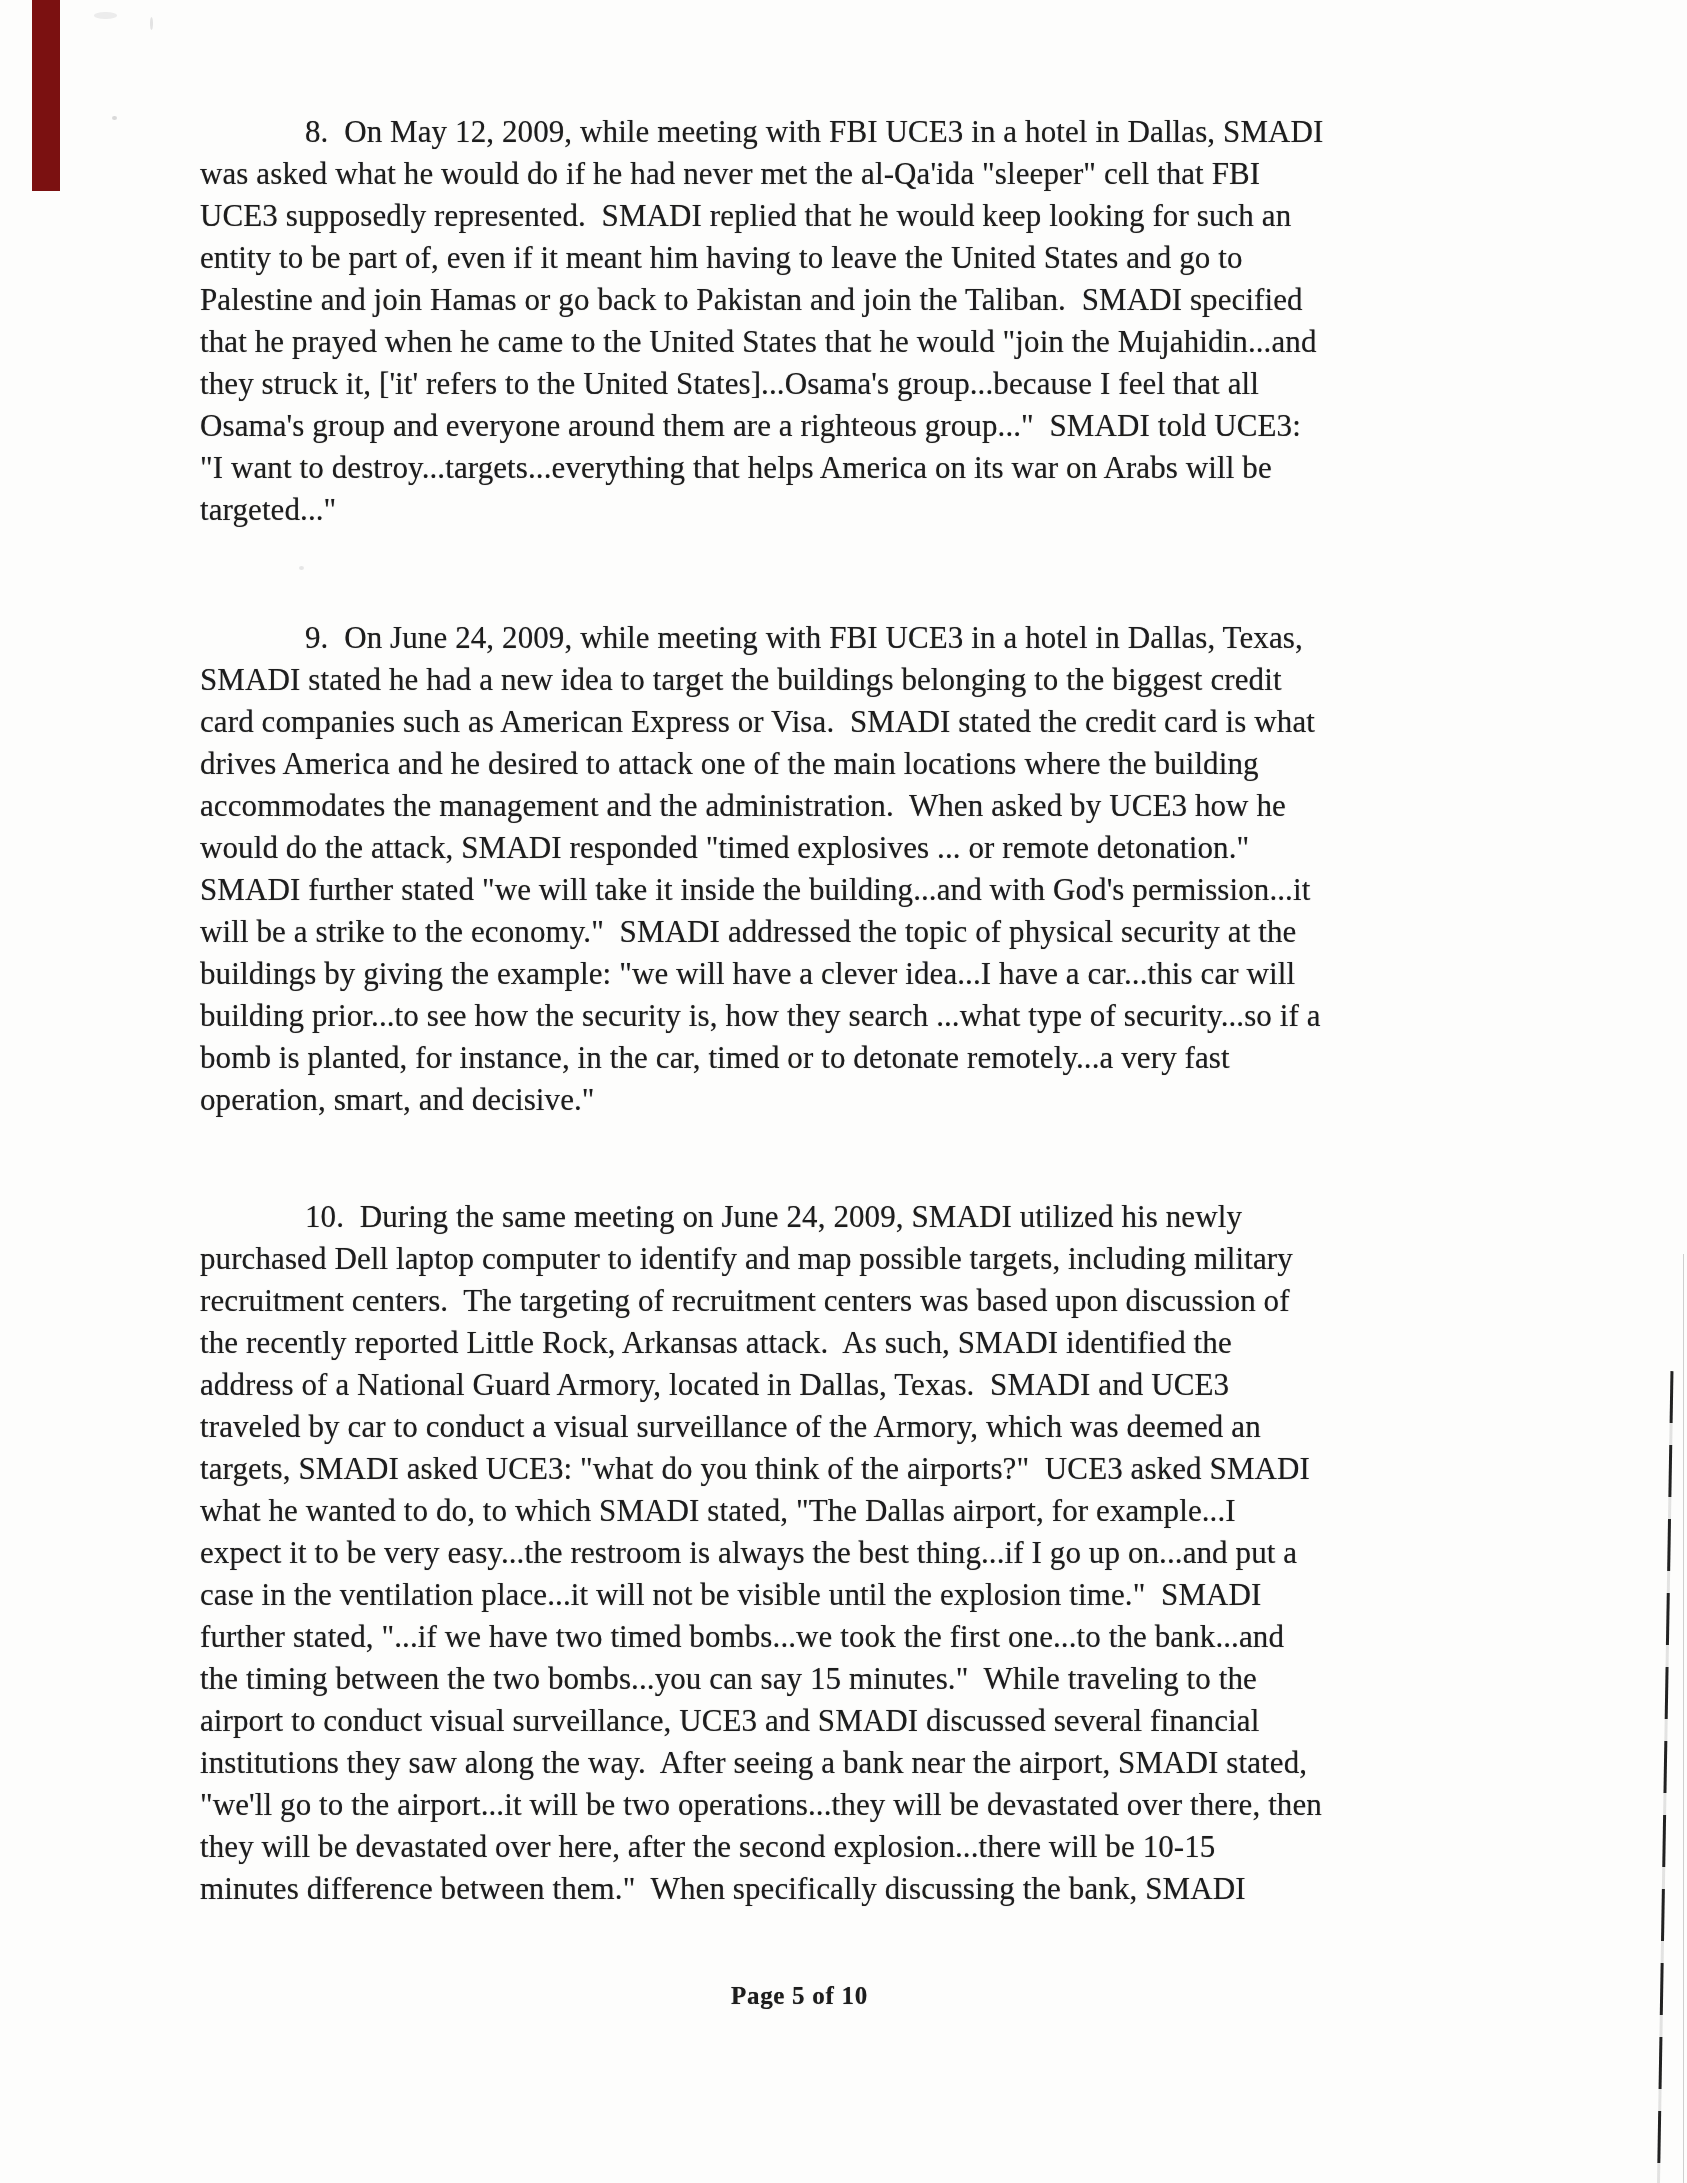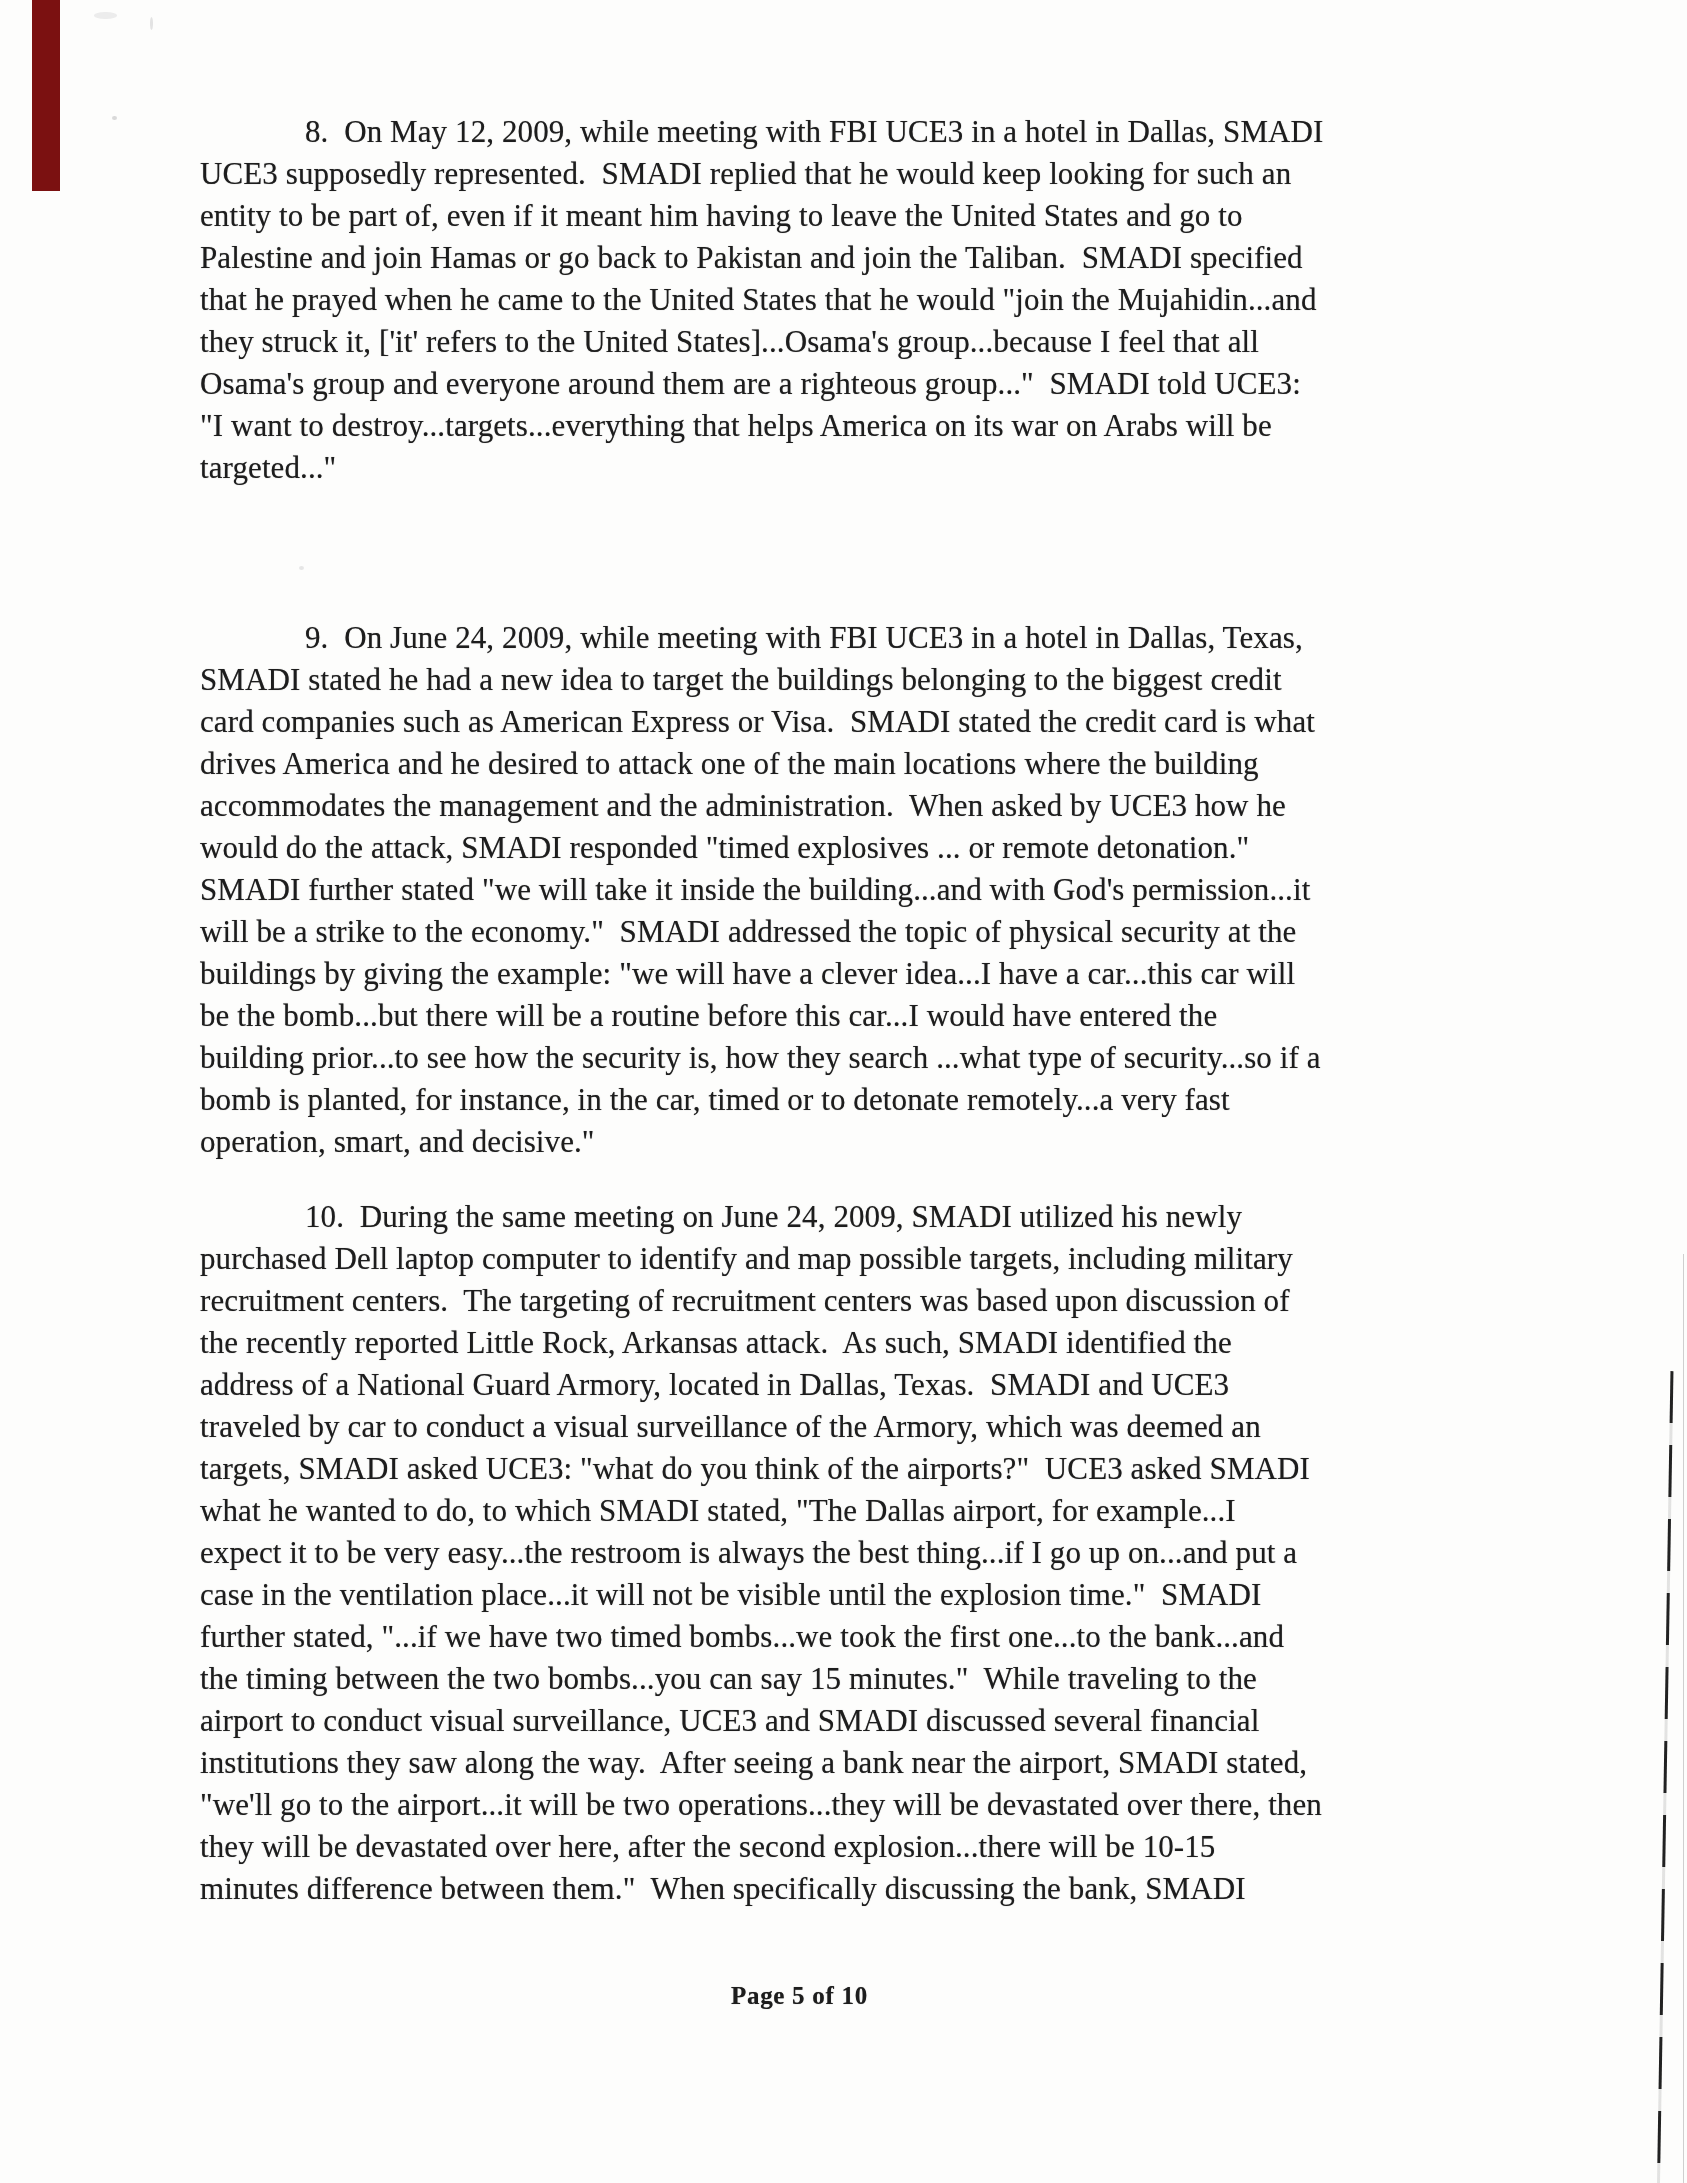--- a/index.html
+++ b/index.html
@@ -46,40 +46,40 @@
   <div class="red-bar" style="background: rgb(123, 17, 17);"></div>
 
   <div class="speck s1"></div>
   <div class="speck s2"></div>
   <div class="speck s3"></div>
   <div class="speck s4"></div>
 
   <div class="content">
     <div class="para" id="p8">
         <div class="line first">8.  On May 12, 2009, while meeting with FBI UCE3 in a hotel in Dallas, SMADI</div>
+        <div class="line">was asked what he would do if he had never met the al-Qa'ida "sleeper" cell that FBI</div>
         <div class="line">UCE3 supposedly represented.  SMADI replied that he would keep looking for such an</div>
         <div class="line">entity to be part of, even if it meant him having to leave the United States and go to</div>
         <div class="line">Palestine and join Hamas or go back to Pakistan and join the Taliban.  SMADI specified</div>
         <div class="line">that he prayed when he came to the United States that he would "join the Mujahidin...and</div>
         <div class="line">they struck it, ['it' refers to the United States]...Osama's group...because I feel that all</div>
         <div class="line">Osama's group and everyone around them are a righteous group..."  SMADI told UCE3:</div>
         <div class="line">"I want to destroy...targets...everything that helps America on its war on Arabs will be</div>
         <div class="line">targeted..."</div>
       </div>
     <div class="para" id="p9">
         <div class="line first">9.  On June 24, 2009, while meeting with FBI UCE3 in a hotel in Dallas, Texas,</div>
         <div class="line">SMADI stated he had a new idea to target the buildings belonging to the biggest credit</div>
         <div class="line">card companies such as American Express or Visa.  SMADI stated the credit card is what</div>
         <div class="line">drives America and he desired to attack one of the main locations where the building</div>
         <div class="line">accommodates the management and the administration.  When asked by UCE3 how he</div>
         <div class="line">would do the attack, SMADI responded "timed explosives ... or remote detonation."</div>
         <div class="line">SMADI further stated "we will take it inside the building...and with God's permission...it</div>
         <div class="line">will be a strike to the economy."  SMADI addressed the topic of physical security at the</div>
         <div class="line">buildings by giving the example: "we will have a clever idea...I have a car...this car will</div>
-        <div class="line">be the bomb...but there will be a routine before this car...I would have entered the</div>
         <div class="line">building prior...to see how the security is, how they search ...what type of security...so if a</div>
         <div class="line">bomb is planted, for instance, in the car, timed or to detonate remotely...a very fast</div>
         <div class="line">operation, smart, and decisive."</div>
       </div>
     <div class="para" id="p10">
         <div class="line first">10.  During the same meeting on June 24, 2009, SMADI utilized his newly</div>
         <div class="line">purchased Dell laptop computer to identify and map possible targets, including military</div>
         <div class="line">recruitment centers.  The targeting of recruitment centers was based upon discussion of</div>
         <div class="line">the recently reported Little Rock, Arkansas attack.  As such, SMADI identified the</div>
         <div class="line">address of a National Guard Armory, located in Dallas, Texas.  SMADI and UCE3</div>

